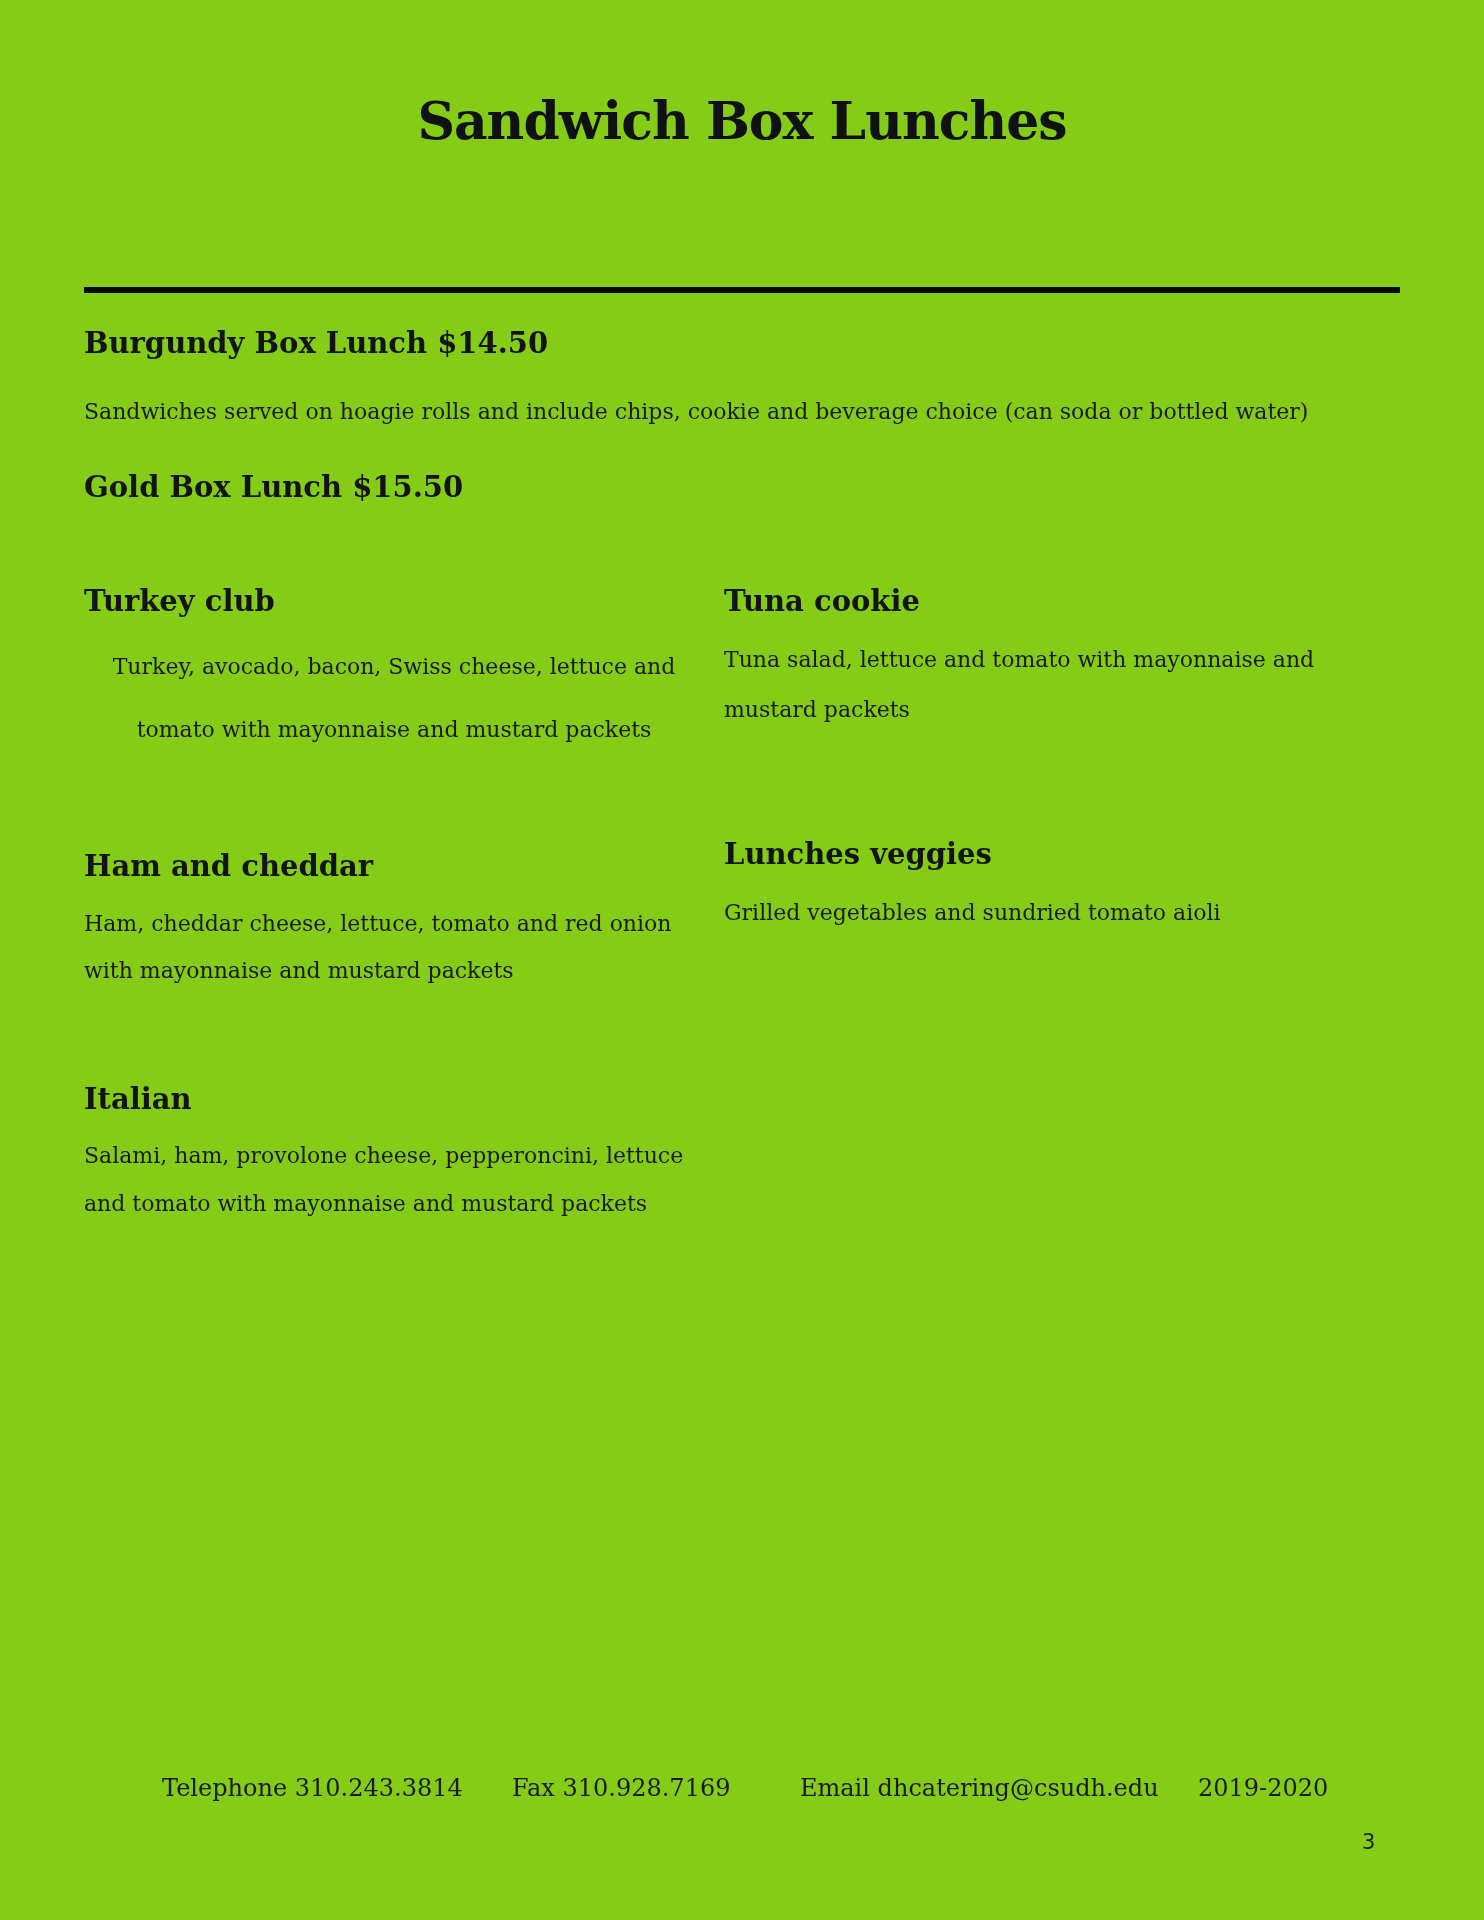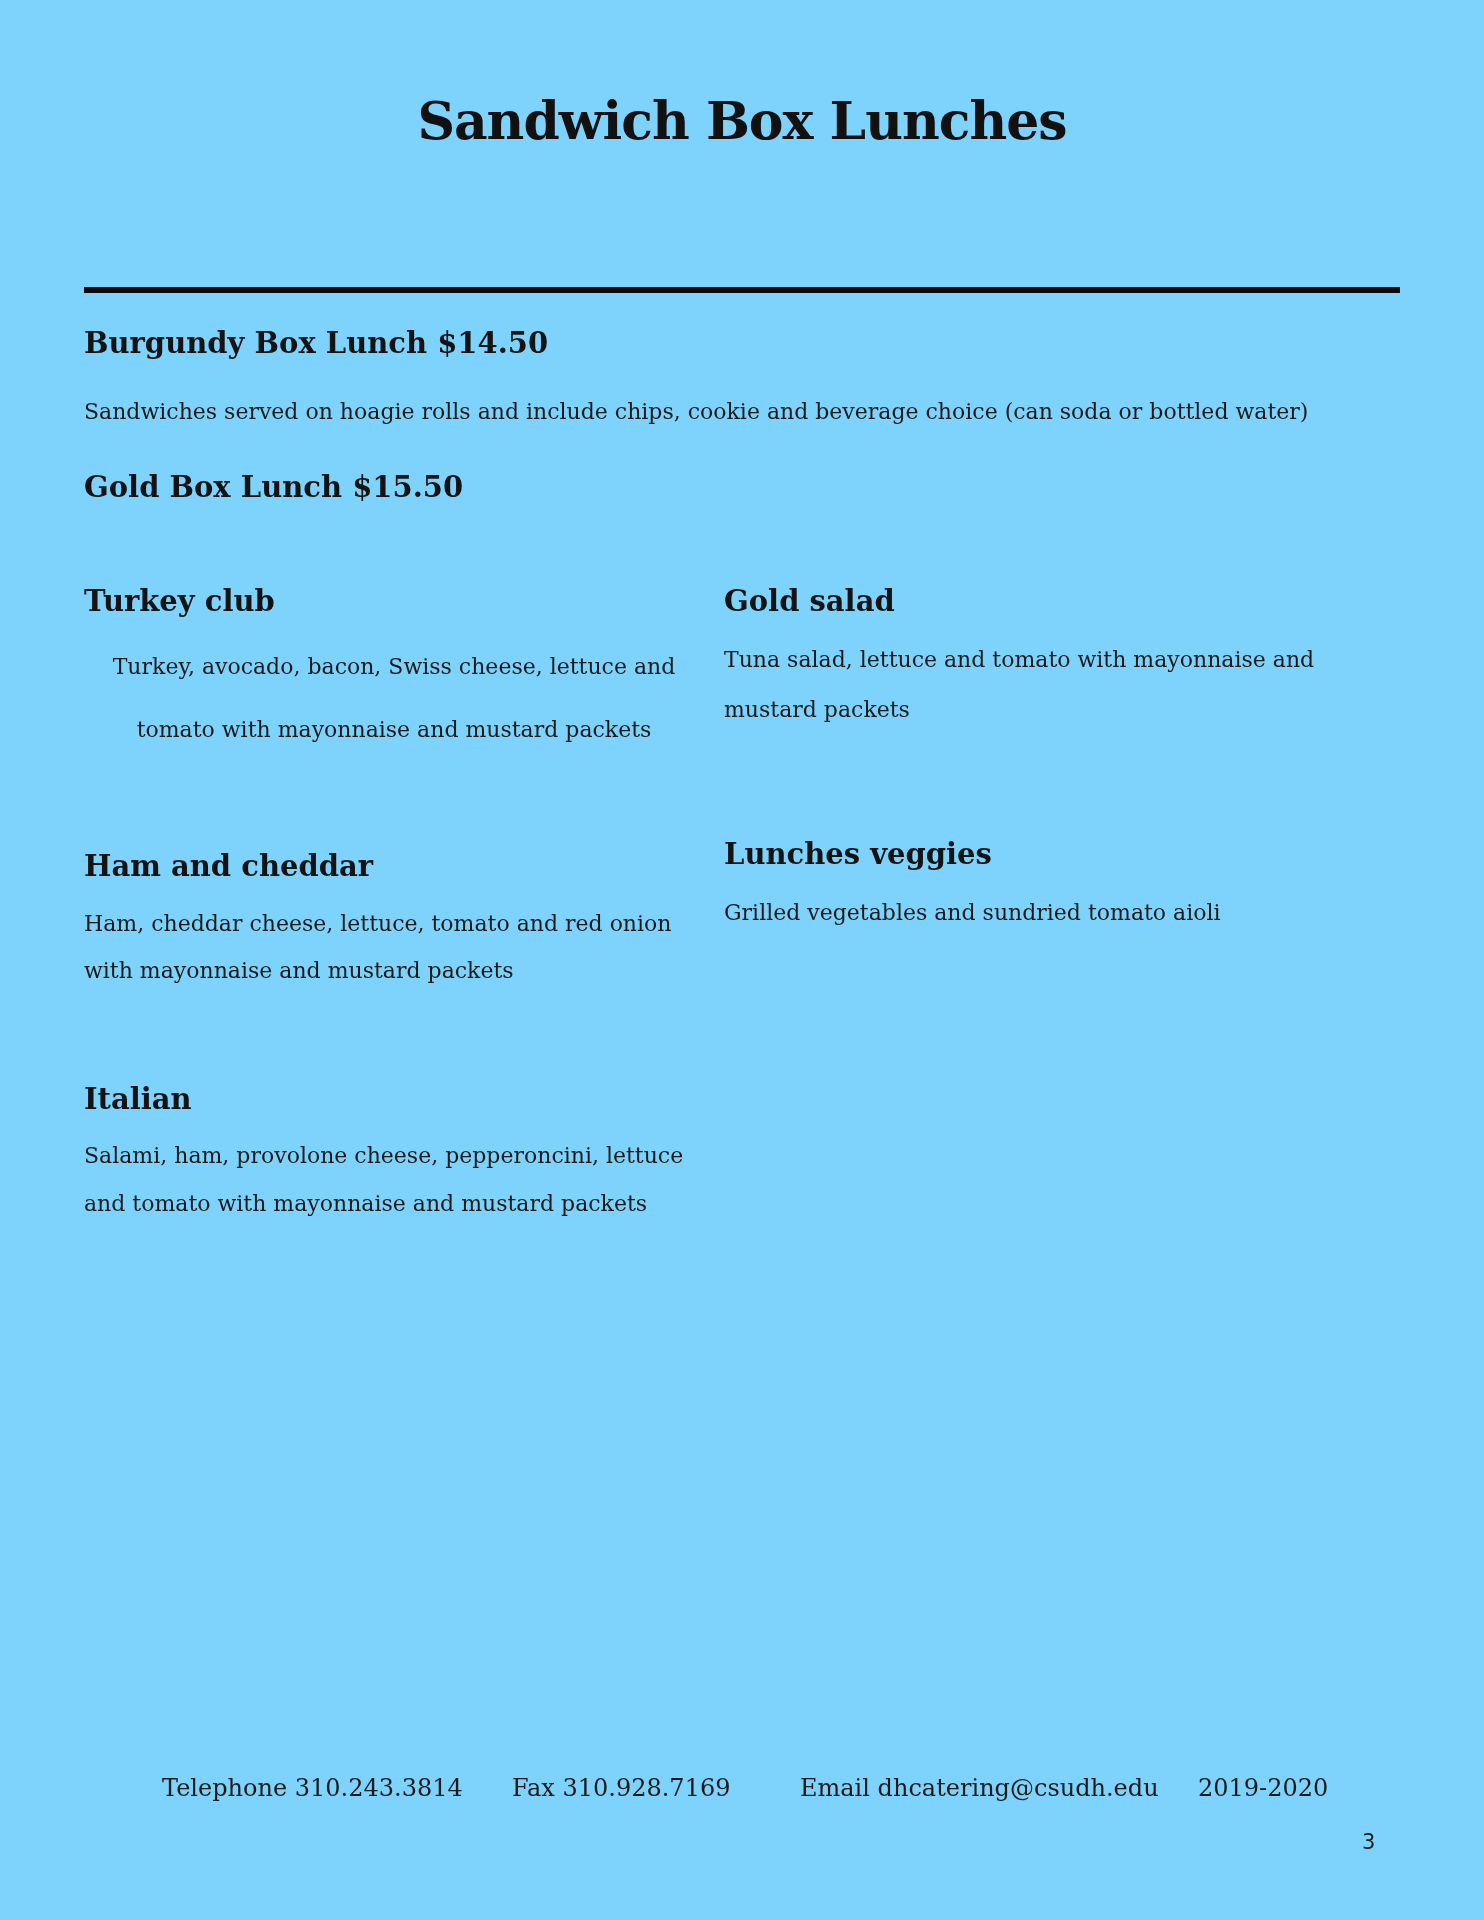--- a/index.html
+++ b/index.html
@@ -1,21 +1,21 @@
 <!DOCTYPE html>
 <html><head>
 <meta charset="utf-8">
 <style>
   html, body { margin: 0; padding: 0; background: #e8e8e8; }
   .page {
     position: relative;
     width: 1484px;
     height: 1920px;
     margin: 0 auto;
-    background: #7dd3fc;
+    background: #84cc16;
     font-family: "DejaVu Serif", serif;
     color: #161616;
     overflow: hidden;
   }
   .content { padding: 0 84px; }
 
   .doc-title {
     padding-top: 88px;
     text-align: center;
     font-size: 52px;
@@ -127,21 +127,21 @@
     <div class="menu-item-desc">Ham, cheddar cheese, lettuce, tomato and red onion with mayonnaise and mustard packets</div>
   </div>
 
   <div class="menu-item">
     <div class="menu-item-name">Italian</div>
     <div class="menu-item-desc">Salami, ham, provolone cheese, pepperoncini, lettuce and tomato with mayonnaise and mustard packets</div>
   </div>
 </div>
       <div class="col-right" id="col-right">
   <div class="menu-item">
-    <div class="menu-item-name">Gold salad</div>
+    <div class="menu-item-name">Tuna cookie</div>
     <div class="menu-item-desc">Tuna salad, lettuce and tomato with mayonnaise and mustard packets</div>
   </div>
 
   <div class="menu-item">
     <div class="menu-item-name">Lunches veggies</div>
     <div class="menu-item-desc">Grilled vegetables and sundried tomato aioli</div>
   </div>
 </div>
     </div>
 

